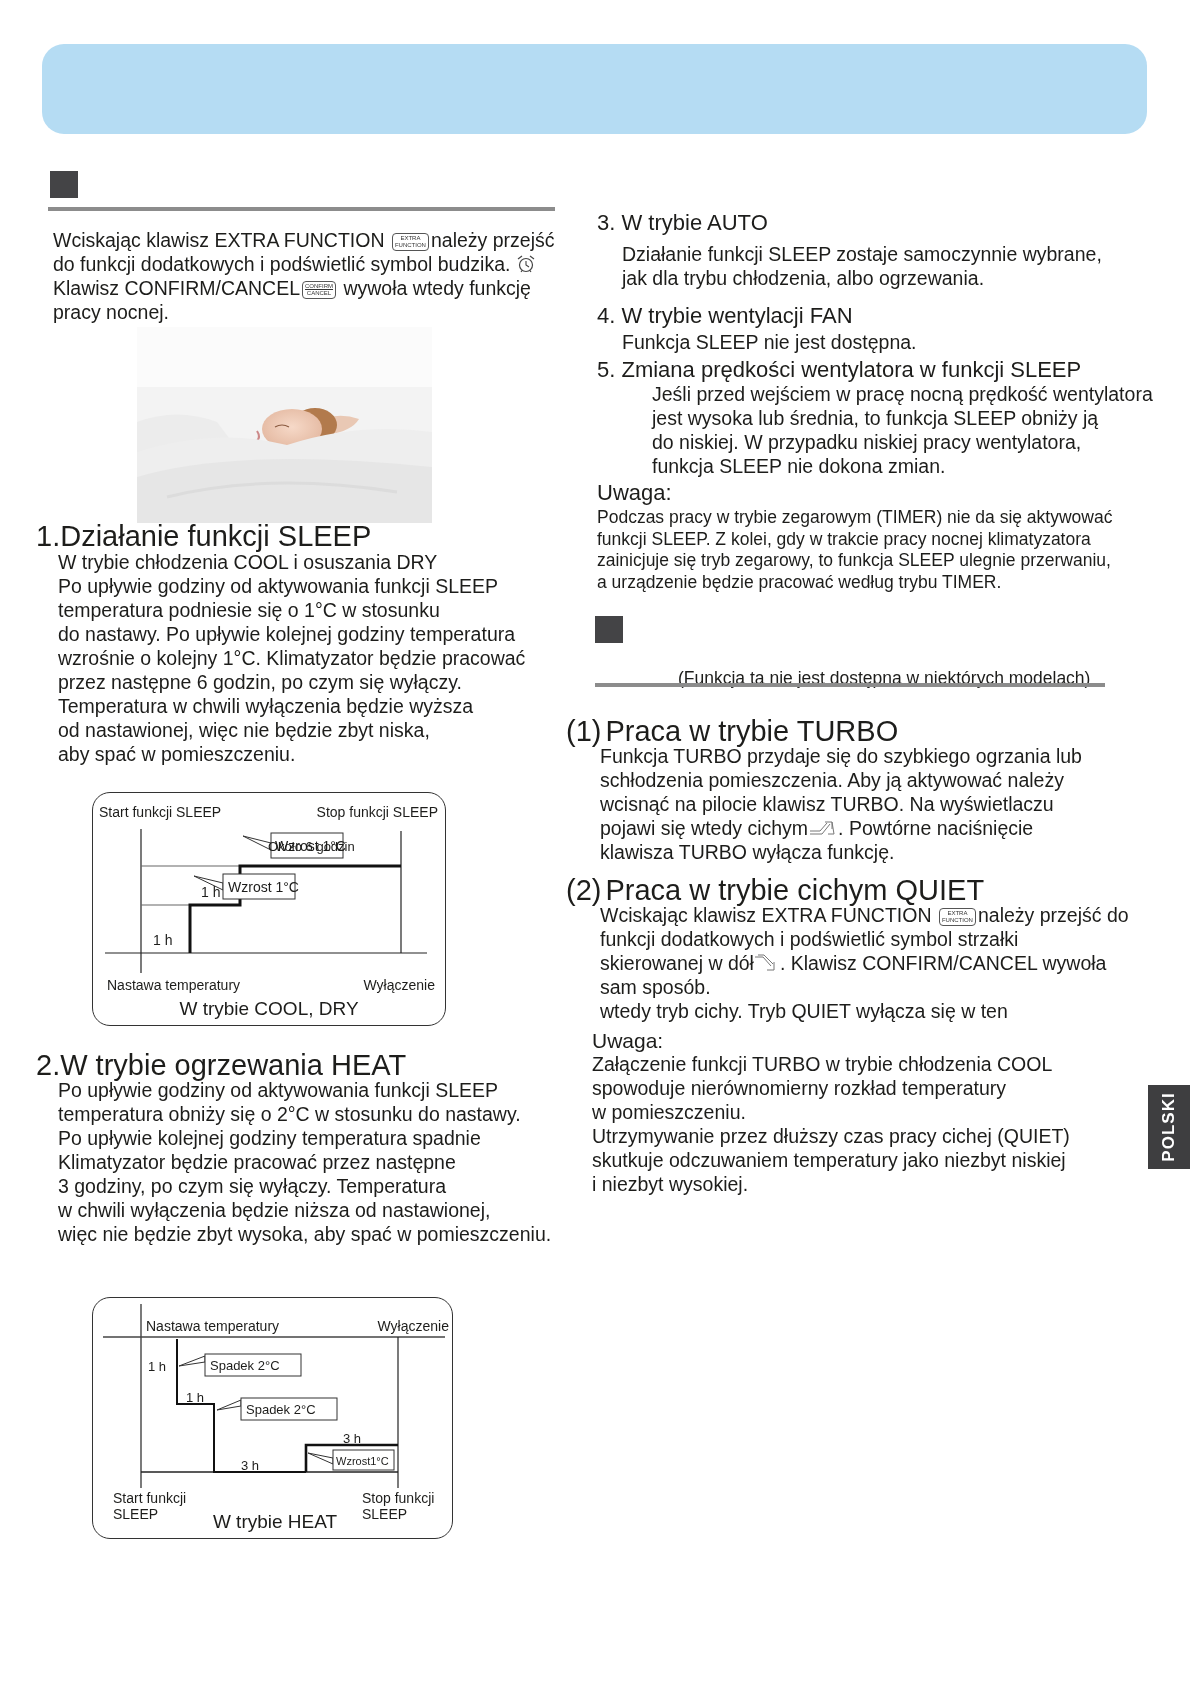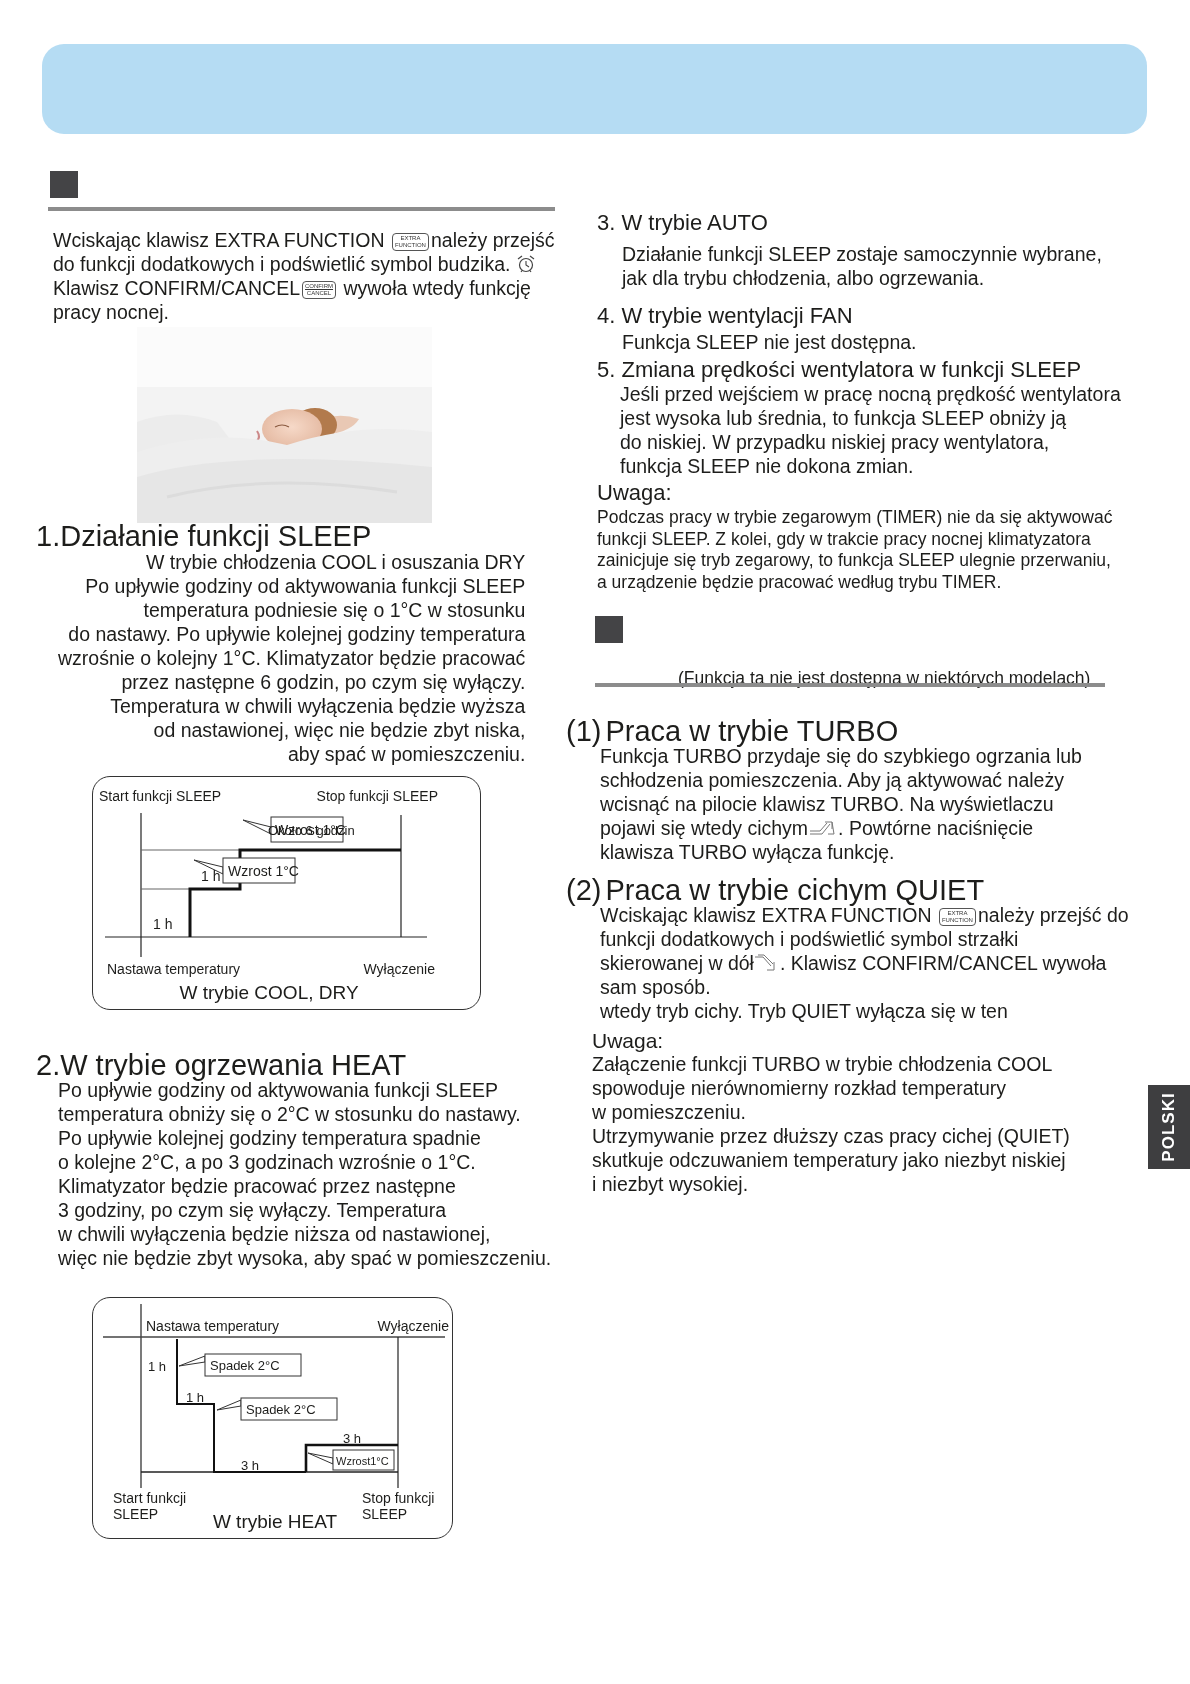--- a/index.html
+++ b/index.html
@@ -69,33 +69,33 @@
     <path d="M120 104 Q124 110 120 114" stroke="#c88" stroke-width="2" fill="none"></path>
     <path d="M0 125 Q80 100 150 118 Q220 95 295 105 L295 196 L0 196 Z" fill="#eeeeee"></path>
     <path d="M0 150 Q100 120 295 140 L295 196 L0 196 Z" fill="#e6e6e6"></path>
     <path d="M30 170 Q130 145 260 165" stroke="#dcdcdc" stroke-width="3" fill="none"></path>
   </svg>
 </div>
 
 <div class="abs h" style="left:36px;top:523px;">
   <span>1.</span><span>Działanie funkcji SLEEP</span>
 </div>
-<div class="abs txt" style="left:58px;top:550px;text-align:right;" id="s1body">
+<div class="abs txt" style="left:58px;top:550px;" id="s1body">
     <span class="line">W trybie chłodzenia COOL i osuszania DRY</span>
     <span class="line">Po upływie godziny od aktywowania funkcji SLEEP</span>
     <span class="line">temperatura podniesie się o 1°C w stosunku</span>
     <span class="line">do nastawy. Po upływie kolejnej godziny temperatura</span>
     <span class="line">wzrośnie o kolejny 1°C. Klimatyzator będzie pracować</span>
     <span class="line">przez następne 6 godzin, po czym się wyłączy.</span>
     <span class="line">Temperatura w chwili wyłączenia będzie wyższa</span>
     <span class="line">od nastawionej, więc nie będzie zbyt niska,</span>
     <span class="line">aby spać w pomieszczeniu.</span>
   </div>
 
-<div class="abs diagram-box" style="left:92px;top:776px;width:352px;height:232px;padding-left:35px;">
+<div class="abs diagram-box" style="left:92px;top:792px;width:352px;height:232px;">
   <svg width="352" height="232" viewBox="0 0 352 232" style="position:absolute;left:0;top:0">
 
     <line x1="48" y1="36" x2="48" y2="180" stroke="#222" stroke-width="1.2"></line>
     <line x1="308" y1="38" x2="308" y2="160" stroke="#222" stroke-width="1.2"></line>
     <line x1="12" y1="160" x2="334" y2="160" stroke="#222" stroke-width="1.2"></line>
 
     <line x1="48" y1="112" x2="97" y2="112" stroke="#666" stroke-width="1.2"></line>
     <line x1="48" y1="73" x2="147" y2="73" stroke="#666" stroke-width="1.2"></line>
 
     <path d="M97 160 V112 H147 V73 H308" fill="none" stroke="#111" stroke-width="3"></path>
@@ -117,21 +117,20 @@
   </svg>
 </div>
 
 <div class="abs h" style="left:36px;top:1052px;">
   <span>2.</span><span>W trybie ogrzewania HEAT</span>
 </div>
 <div class="abs txt" style="left:58px;top:1078px;" id="s2body">
     <span class="line">Po upływie godziny od aktywowania funkcji SLEEP</span>
     <span class="line">temperatura obniży się o 2°C w stosunku do nastawy.</span>
     <span class="line">Po upływie kolejnej godziny temperatura spadnie</span>
-    <span class="line">o kolejne 2°C, a po 3 godzinach wzrośnie o 1°C.</span>
     <span class="line">Klimatyzator będzie pracować przez następne</span>
     <span class="line">3 godziny, po czym się wyłączy. Temperatura</span>
     <span class="line">w chwili wyłączenia będzie niższa od nastawionej,</span>
     <span class="line">więc nie będzie zbyt wysoka, aby spać w pomieszczeniu.</span>
   </div>
 
 <div class="abs diagram-box" style="left:92px;top:1297px;width:359px;height:240px;">
   <svg width="359" height="240" viewBox="0 0 359 240" style="position:absolute;left:0;top:0">
     <line x1="48" y1="6" x2="48" y2="190" stroke="#222" stroke-width="1.2"></line>
     <line x1="10" y1="39" x2="352" y2="39" stroke="#444" stroke-width="1.4"></line>
@@ -167,21 +166,21 @@
     <span class="line">Działanie funkcji SLEEP zostaje samoczynnie wybrane,</span>
     <span class="line">jak dla trybu chłodzenia, albo ogrzewania.</span>
   </div>
 
 <div class="abs h" style="left:597px;top:302px;font-size:22px;">4. W trybie wentylacji FAN</div>
 <div class="abs txt" style="left:622px;top:330px;" id="s4body">
     <span class="line">Funkcja SLEEP nie jest dostępna.</span>
   </div>
 
 <div class="abs h" style="left:597px;top:356px;font-size:22px;">5. Zmiana prędkości wentylatora w funkcji SLEEP</div>
-<div class="abs txt" style="left:620px;top:382px;" id="s5body">
+<div class="abs txt" style="left:652px;top:382px;" id="s5body">
     <span class="line">Jeśli przed wejściem w pracę nocną prędkość wentylatora</span>
     <span class="line">jest wysoka lub średnia, to funkcja SLEEP obniży ją</span>
     <span class="line">do niskiej. W przypadku niskiej pracy wentylatora,</span>
     <span class="line">funkcja SLEEP nie dokona zmian.</span>
   </div>
 
 <div class="abs h" style="left:597px;top:479px;font-size:22px;">Uwaga:</div>
 <div class="abs txt-s" style="left:597px;top:507px;" id="n1body">
     <span class="line">Podczas pracy w trybie zegarowym (TIMER) nie da się aktywować</span>
     <span class="line">funkcji SLEEP. Z kolei, gdy w trakcie pracy nocnej klimatyzatora</span>

